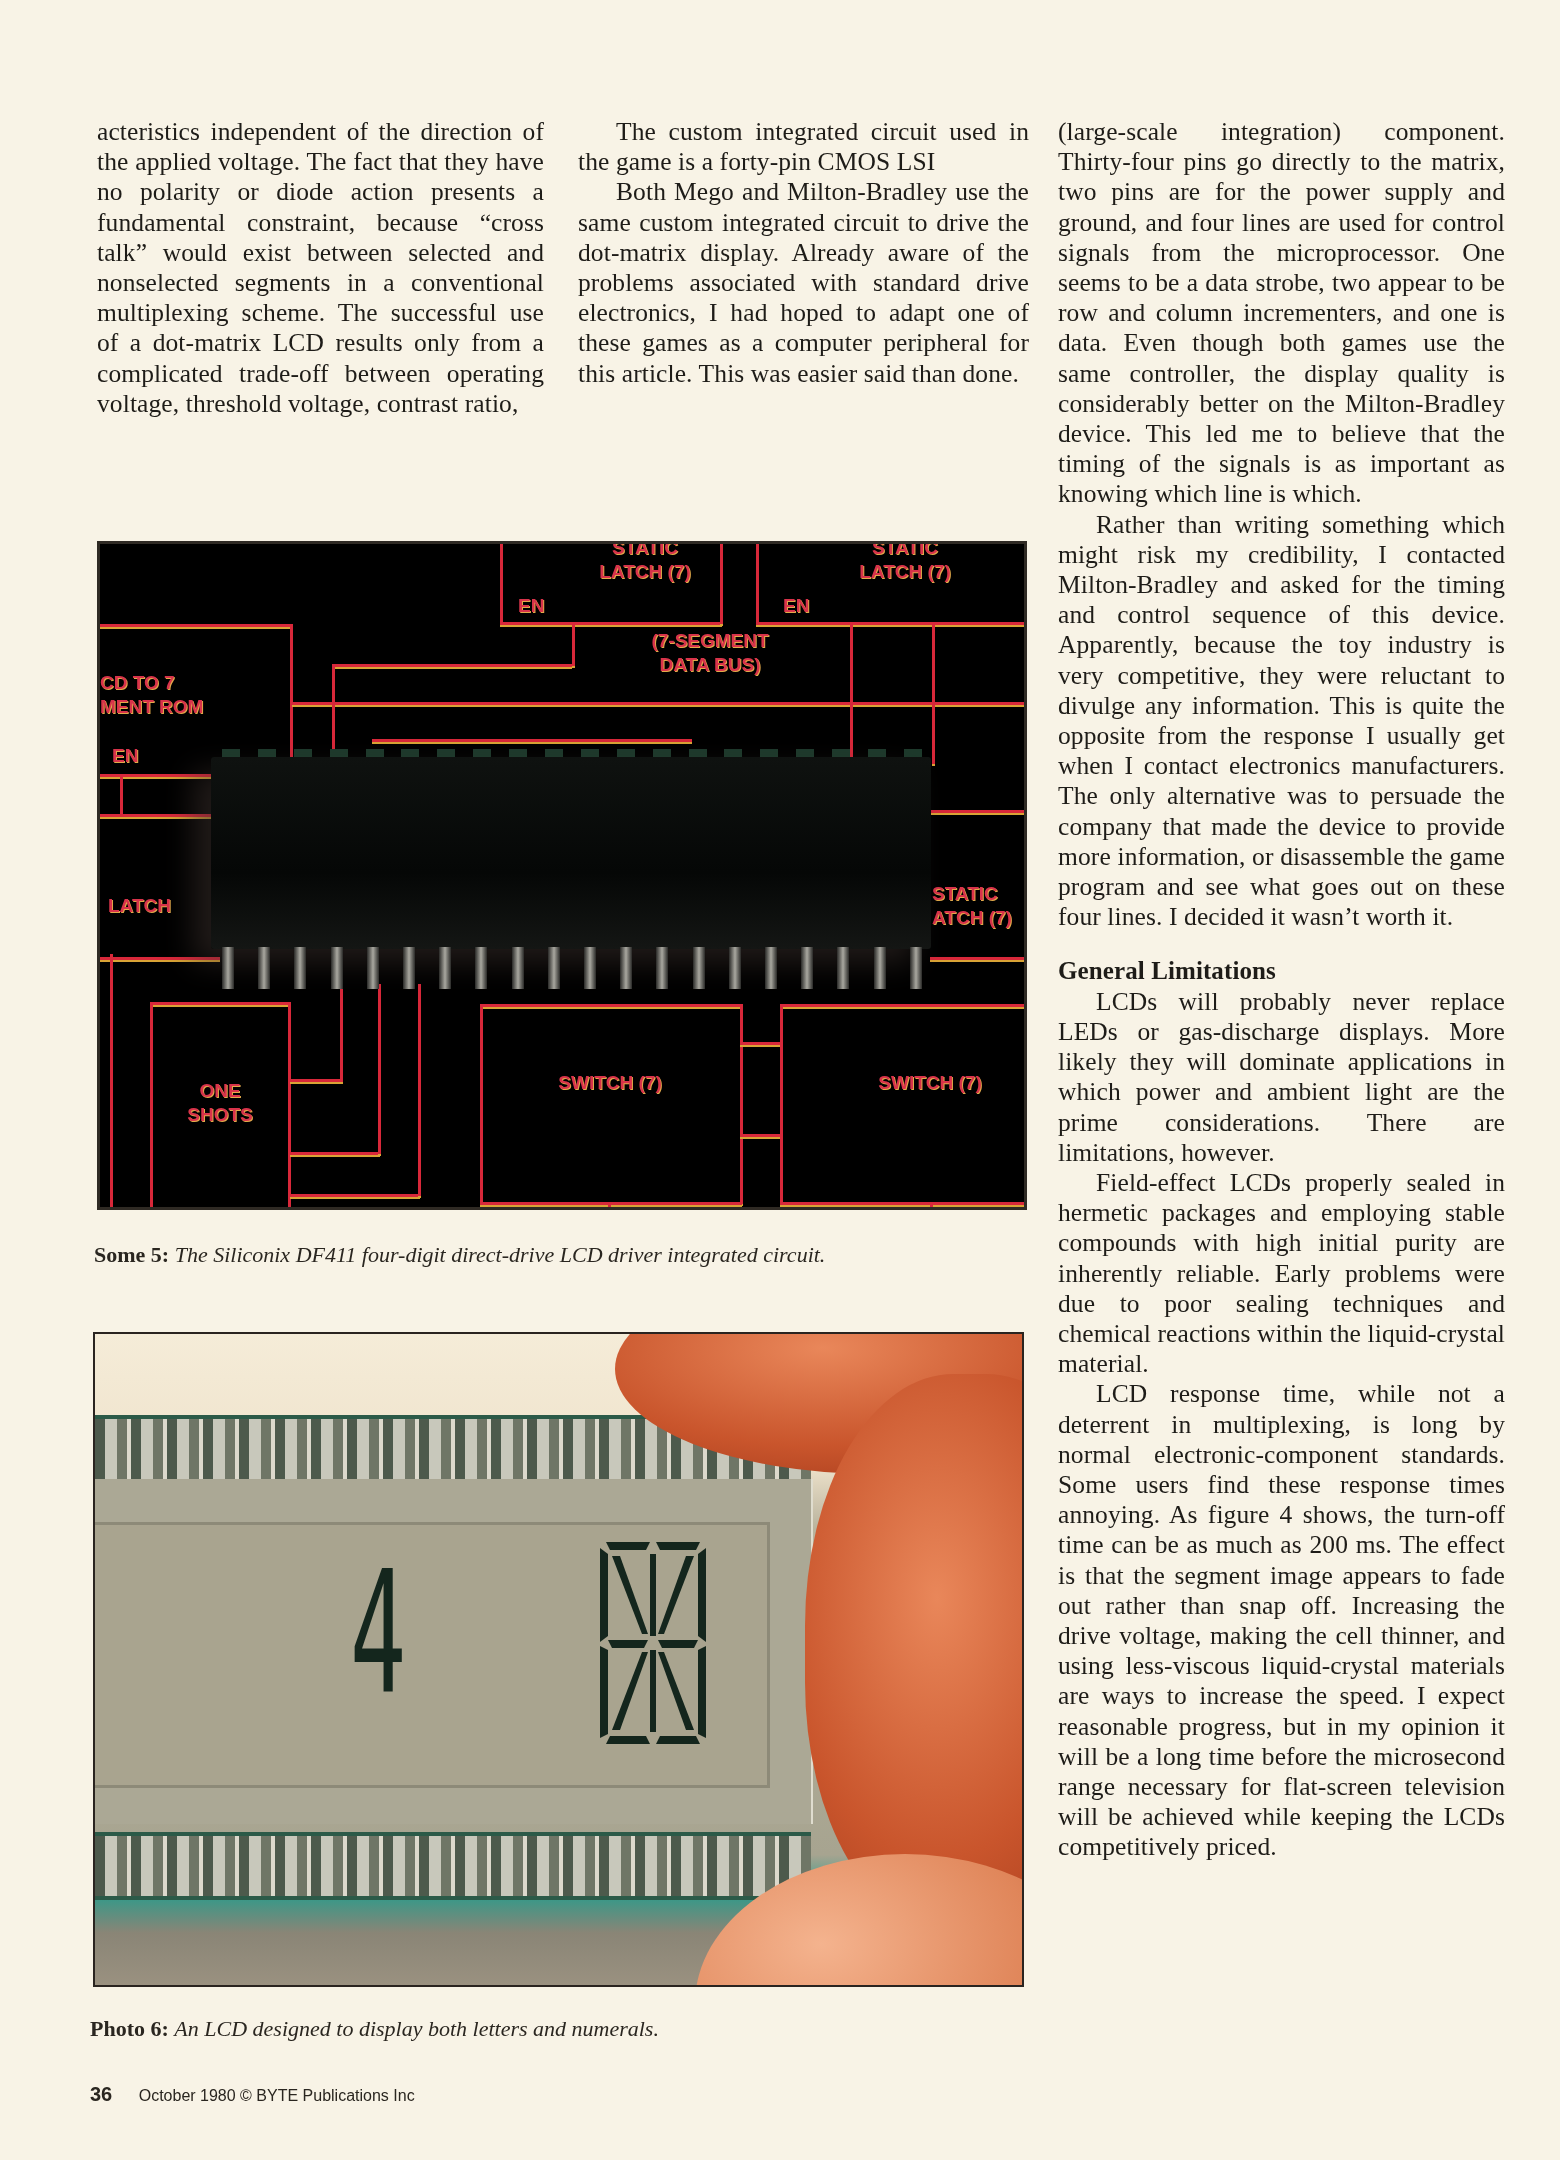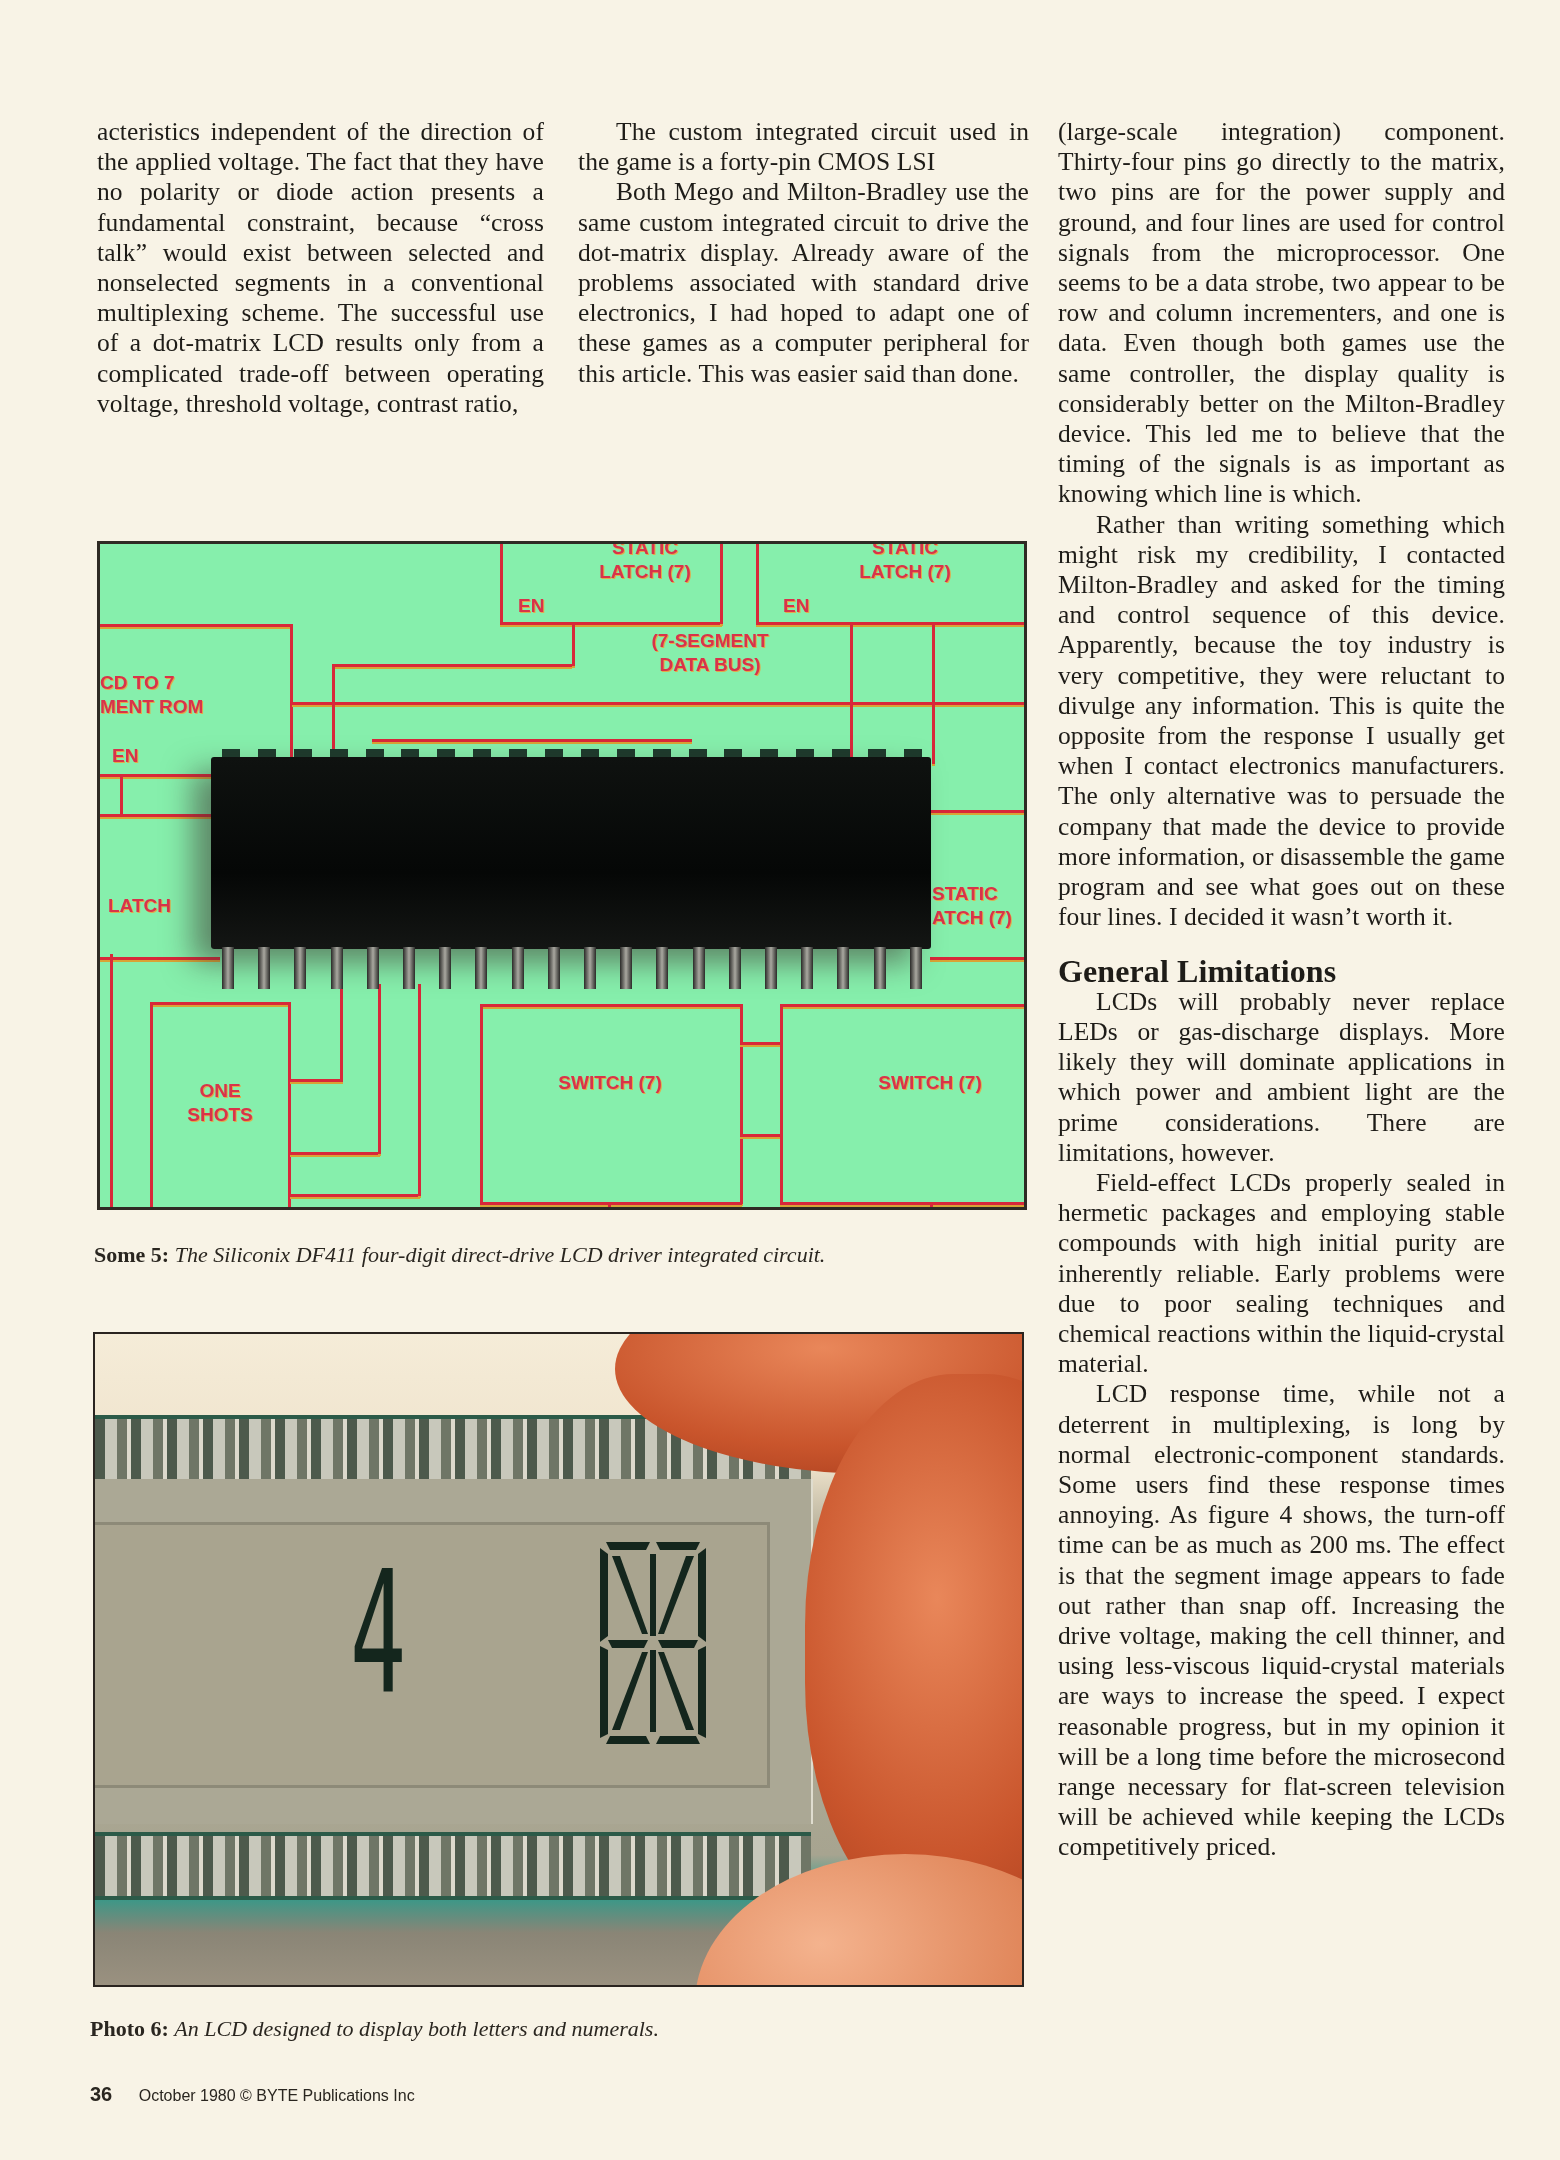--- a/index.html
+++ b/index.html
@@ -19,21 +19,21 @@
     font-family: "Liberation Serif", "DejaVu Serif", serif;
     letter-spacing: 0.1px;
   }
   .col p { margin: 0; text-indent: 0; }
   .col p.indent { text-indent: 38px; }
   .col1 { left: 97px; top: 117px; width: 447px; }
   .col2 { left: 578px; top: 117px; width: 451px; }
   .col3 { left: 1058px; top: 117px; width: 447px; }
   .heading {
     font-weight: bold;
-    font-size: 32px;
+    font-size: 25px;
     margin: 24px 0 0 0 !important;
     text-align: left;
   }
   .caption {
     position: absolute;
     font-family: "Liberation Serif", "DejaVu Serif", serif;
     font-size: 22px;
     color: #2a2620;
   }
   .caption b { font-weight: bold; font-style: normal; }
@@ -44,21 +44,21 @@
     position: absolute; left: 90px; top: 2083px;
     font-family: "Liberation Sans", "DejaVu Sans", sans-serif;
     font-size: 16px; color: #2a2620;
   }
   .footer .pg { font-size: 20px; font-weight: bold; margin-right: 22px; }
 
   
   .photo5 {
     position: absolute; left: 97px; top: 541px;
     width: 930px; height: 669px;
-    background: #86efac;
+    background: #000000;
     border: 3px solid #2f2a24;
     box-sizing: border-box;
     overflow: hidden;
   }
   .photo5 .ln { position: absolute; background: #d8283a; box-shadow: 0 2px 0 #d9a335; }
   .photo5 .lbl {
     position: absolute;
     font-family: "Liberation Sans", "DejaVu Sans", sans-serif;
     font-weight: bold; color: #d8334a;
     font-size: 19px; line-height: 24px; text-align: center;

